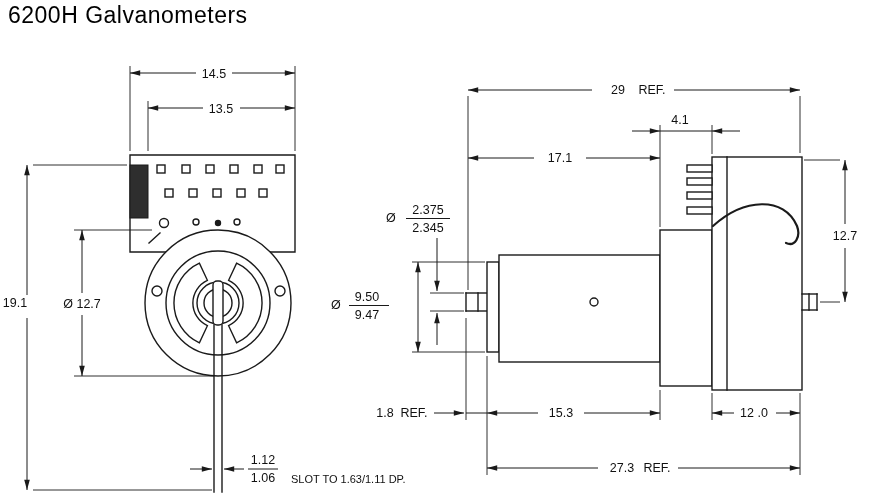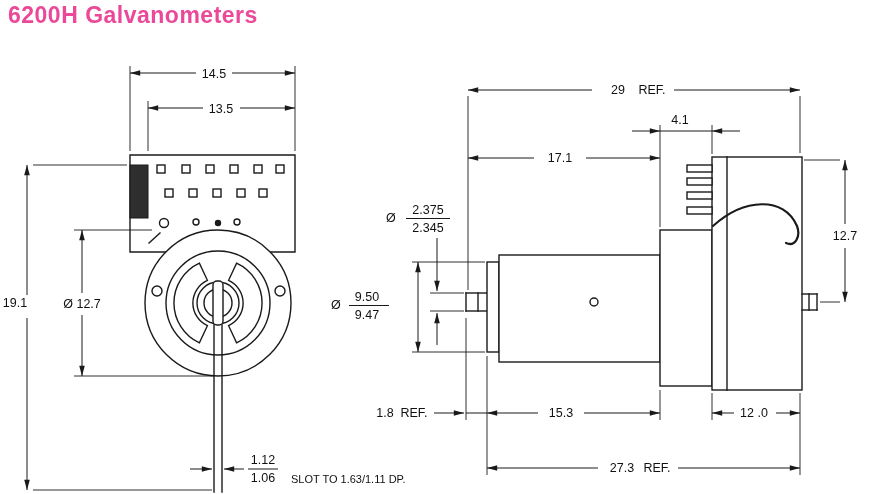--- a/index.html
+++ b/index.html
@@ -1,17 +1,17 @@
 <!DOCTYPE html>
 <html><head>
 <meta charset="utf-8">
 <style>
   html,body{margin:0;padding:0;background:#fff;width:872px;height:494px;overflow:hidden;}
   .canvas{position:relative;width:872px;height:494px;background:#fff;font-family:"Liberation Sans",sans-serif;}
-  .page-title{position:absolute;left:8px;top:2px;margin:0;font-size:23px;font-weight:bold;letter-spacing:.5px;color:#ec4899;font-family:"Liberation Sans",sans-serif;}
+  .page-title{position:absolute;left:8px;top:2px;margin:0;font-size:23px;font-weight:normal;letter-spacing:.5px;color:#000000;font-family:"Liberation Sans",sans-serif;}
   svg{position:absolute;left:0;top:0;}
   svg text{font-family:"Liberation Sans",sans-serif;font-size:12.5px;fill:#111;}
   svg text.small{font-size:11px;}
   .geo{stroke:#1a1a1a;stroke-width:1.4;fill:none;stroke-linecap:square;}
   .geof{stroke:#1a1a1a;stroke-width:1.4;fill:#fff;}
   .dim{stroke:#1a1a1a;stroke-width:1;fill:none;}
   .ext{stroke:#1a1a1a;stroke-width:.9;fill:none;}
   .darkfill{fill:#2e2e2e;stroke:#1a1a1a;stroke-width:1;}
   .wire{stroke:#1a1a1a;stroke-width:2.2;fill:none;stroke-linecap:round;}
 </style>

